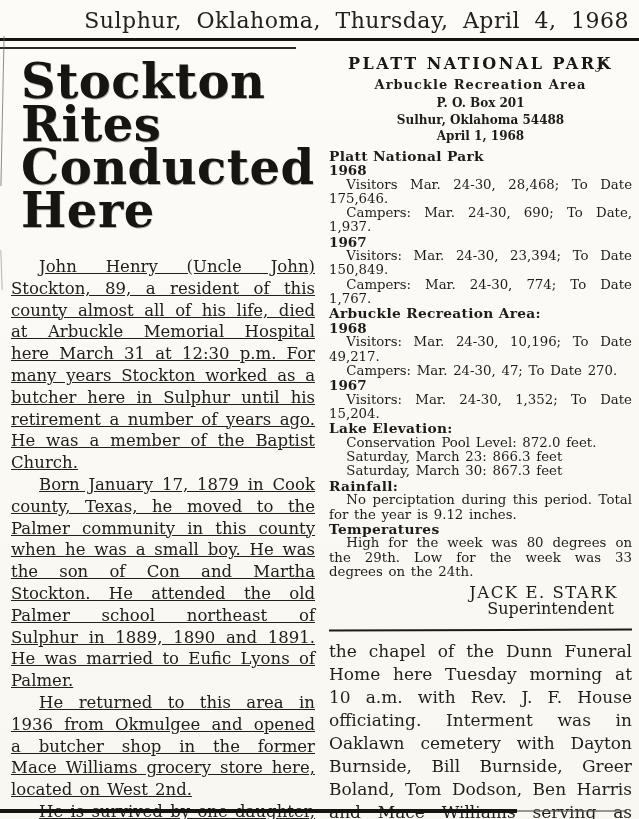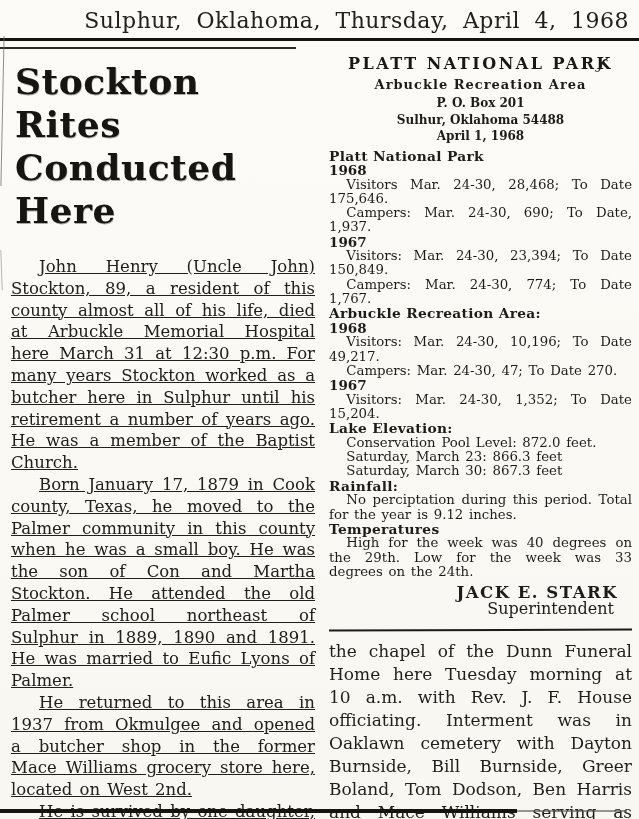--- a/index.html
+++ b/index.html
@@ -23,42 +23,42 @@
   .rule-thin-top{position:absolute;top:47px;left:0;width:296px;height:2px;background:#2a2927;}
   .edge-squiggle{position:absolute;top:36px;left:2px;width:1px;height:150px;background:#6a6965;transform:rotate(1.2deg);opacity:.75;}
   .edge-squiggle2{position:absolute;top:250px;left:1px;width:1px;height:40px;background:#8a8984;transform:rotate(-2deg);opacity:.6;}
 
   
   .left-col{position:absolute;left:11px;top:56px;width:304px;}
   .right-col{position:absolute;left:329px;top:54px;width:303px;}
 
   
   .headline{
-    font-weight:bold;font-size:36px;line-height:43px;
-    letter-spacing:0.5px;margin:4px 0 24px 4px;
+    font-weight:bold;font-size:48px;line-height:43px;
+    letter-spacing:0.5px;margin:4px 0 24px 10px;
     color:#161512;
     text-shadow:0.6px 0.6px 0 rgba(20,20,20,.35);
   }
   .body-par{
     margin:0;font-size:16.5px;line-height:21.8px;
     text-align:justify;text-indent:1.7em;word-spacing:2px;
     color:#21201d;
     text-decoration:underline;
   }
 
   
   .report-title{text-align:center;font-weight:bold;font-size:16px;letter-spacing:2.5px;line-height:20px;color:#191815;}
   .report-subtitle{text-align:center;font-weight:bold;font-size:13px;letter-spacing:1px;line-height:21px;}
   .report-addr{text-align:center;font-weight:bold;font-size:12px;line-height:16.5px;}
   .report-sections{margin-top:4px;}
   .stat-heading{font-weight:bold;font-size:13.8px;line-height:14.5px;letter-spacing:0.3px;}
   .stat-year{font-weight:bold;font-size:13.5px;line-height:14.5px;}
   .stat-line{margin:0;font-size:13.3px;line-height:14.3px;text-align:justify;text-indent:1.3em;word-spacing:1.5px;}
   .signature{ text-align:right;padding-right:14px;margin-top:5px;}
-  .sig-name{font-size:16.5px;font-weight:bold;letter-spacing:1.5px;line-height:17px;}
+  .sig-name{font-size:16.5px;font-weight:normal;letter-spacing:1.5px;line-height:17px;}
   .sig-title{font-size:16px;line-height:15px;padding-right:4px;}
 
   .continuation-rule{height:2px;background:#1c1b19;margin:13px 0 9px 0;transform:rotate(-0.2deg);}
   .continuation-par{
     margin:0;font-size:17px;line-height:23px;
     text-align:justify;word-spacing:2.5px;color:#201f1c;
   }
 
   .rule-bottom{position:absolute;top:809px;left:0;width:517px;height:4px;background:#151412;}
   .rule-bottom-faint{position:absolute;top:810px;left:517px;width:110px;height:2px;background:#555450;opacity:.6;}
@@ -82,21 +82,21 @@
   <div class="ink-mark">ƒ</div>
 
   <div class="left-col">
     <div class="headline">
       <div>Stockton Rites</div>
       <div>Conducted Here</div>
     </div>
     <div>
         <p class="body-par">John Henry (Uncle John) Stockton, 89, a resident of this county almost all of his life, died at Arbuckle Memorial Hospital here March 31 at 12:30 p.m. For many years Stockton worked as a butcher here in Sulphur until his retirement a number of years ago. He was a member of the Baptist Church.</p>
         <p class="body-par">Born January 17, 1879 in Cook county, Texas, he moved to the Palmer community in this county when he was a small boy. He was the son of Con and Martha Stockton. He attended the old Palmer school northeast of Sulphur in 1889, 1890 and 1891. He was married to Eufic Lyons of Palmer.</p>
-        <p class="body-par">He returned to this area in 1937 from Okmulgee and opened a butcher shop in the former Mace Williams grocery store here, located on West 2nd.</p>
+        <p class="body-par">He returned to this area in 1936 from Okmulgee and opened a butcher shop in the former Mace Williams grocery store here, located on West 2nd.</p>
         <p class="body-par">He is survived by one daughter, Mildred Hawks, Pacos, Texas, and a nephew, Con Stockton of Sulphur.</p>
       </div>
   </div>
 
   <div class="right-col">
     <div class="report-title">PLATT NATIONAL PARK</div>
     <div class="report-subtitle">Arbuckle Recreation Area</div>
     <div class="report-addr">P. O. Box 201</div>
     <div class="report-addr">Sulhur, Oklahoma 54488</div>
     <div class="report-addr">April 1, 1968</div>
@@ -115,21 +115,21 @@
         <p class="stat-line">Campers: Mar. 24-30, 47; To Date 270.</p>
         <div class="stat-year">1967</div>
         <p class="stat-line">Visitors: Mar. 24-30, 1,352; To Date 15,204.</p>
         <div class="stat-heading">Lake Elevation:</div>
         <p class="stat-line">Conservation Pool Level: 872.0 feet.</p>
         <p class="stat-line">Saturday, March 23: 866.3 feet</p>
         <p class="stat-line">Saturday, March 30: 867.3 feet</p>
         <div class="stat-heading">Rainfall:</div>
         <p class="stat-line">No perciptation during this period. Total for the year is 9.12 inches.</p>
         <div class="stat-heading">Temperatures</div>
-        <p class="stat-line">High for the week was 40 degrees on the 29th. Low for the week was 33 degrees on the 24th.</p>
+        <p class="stat-line">High for the week was 80 degrees on the 29th. Low for the week was 33 degrees on the 24th.</p>
       </div>
 
     <div class="signature">
       <div class="sig-name">JACK E. STARK</div>
       <div class="sig-title">Superintendent</div>
     </div>
 
     <div class="continuation-rule"></div>
     <p class="continuation-par">the chapel of the Dunn Funeral Home here Tuesday morning at 10 a.m. with Rev. J. F. House officiating. Interment was in Oaklawn cemetery with Dayton Burnside, Bill Burnside, Greer Boland, Tom Dodson, Ben Harris and Mace Williams serving as pall bearers.</p>
   </div>

